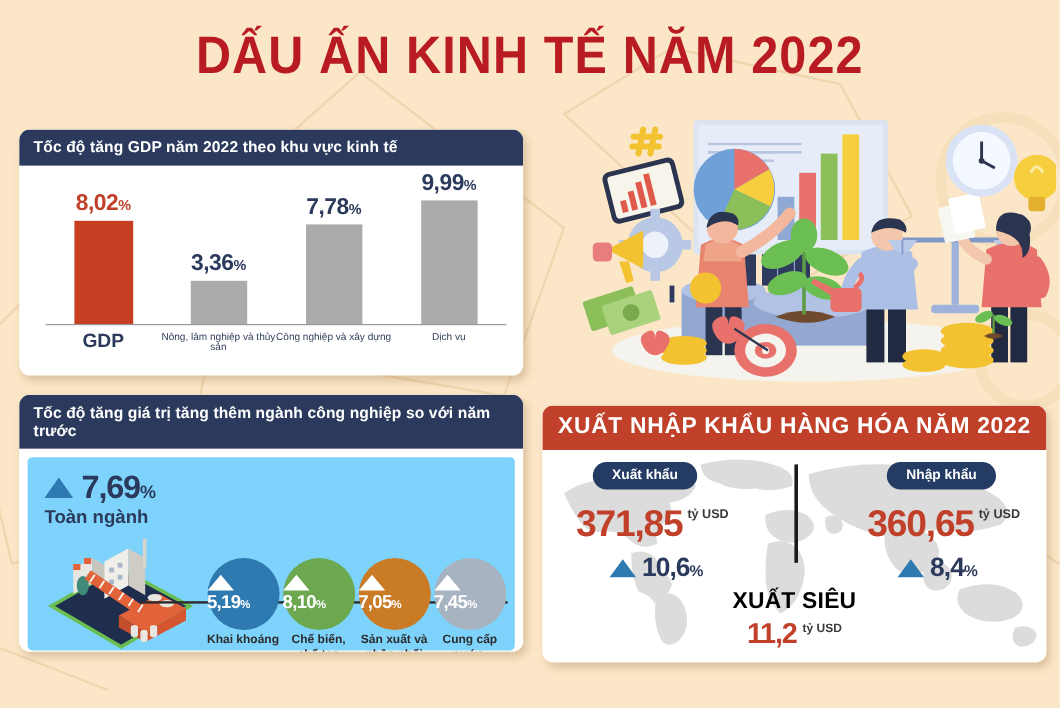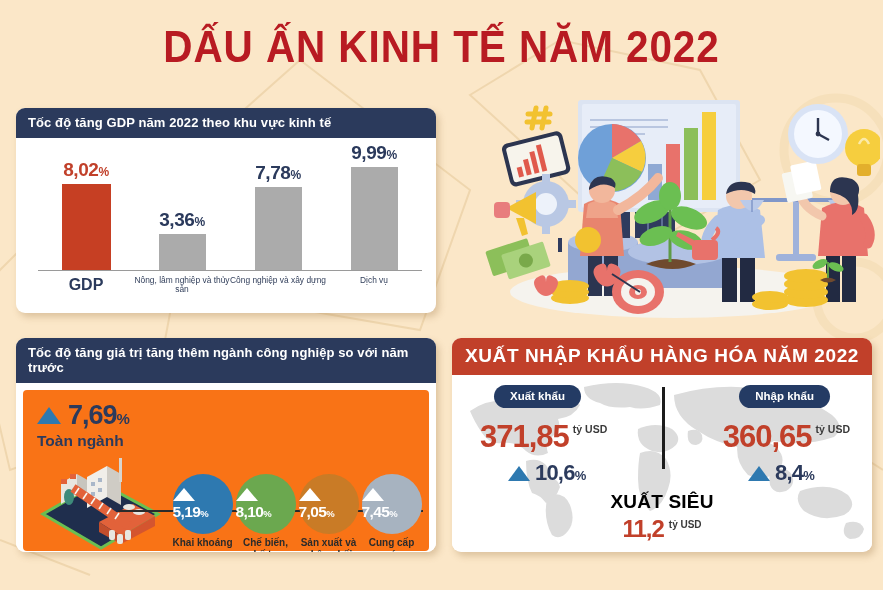--- a/index.html
+++ b/index.html
@@ -55,23 +55,23 @@
     position:absolute; left:22px; right:14px; bottom:27px; height:1.5px; background:#9a9a9a;
   }
   .cats{
     position:absolute; left:22px; right:14px; bottom:4px;
     display:flex; justify-content:space-around;
   }
   .cat{ width:25%; text-align:center; font-size:8.4px; color:#33405c; line-height:1.1; }
   .cat.accent{ font-size:16px; font-weight:bold; color:#2B3A5C; }
 
   
-  #panel-ind{ left:16px; top:338px; width:420px; height:214px; }
+  #panel-ind{ left:16px; top:329px; width:420px; height:214px; }
   .ind-body{ position:relative; height:175px; background:#fff; padding:8px; }
-  .ind-inner{ position:absolute; inset:7px; background:#f97316; border-radius:4px; }
+  .ind-inner{ position:absolute; inset:7px; background:#7dd3fc; border-radius:4px; }
   .total-wrap{ position:absolute; left:14px; top:10px; }
   .total-row{ display:flex; align-items:center; gap:7px; }
   .tri{ width:0;height:0;border-left:12px solid transparent;border-right:12px solid transparent;border-bottom:17px solid #2E79B0; }
   .total-val{ font-size:27px; font-weight:bold; color:#2B3A5C; letter-spacing:-1px; }
   .total-val .pc{ font-size:15px; }
   .total-label{ font-size:15.5px; font-weight:bold; color:#2B3A5C; margin-top:1px; }
 
   .factory{ position:absolute; left:10px; top:62px; width:135px; height:100px; }
 
   .ind-line{ position:absolute; left:95px; right:6px; top:120px; height:2px; background:#2b2b2b; }

